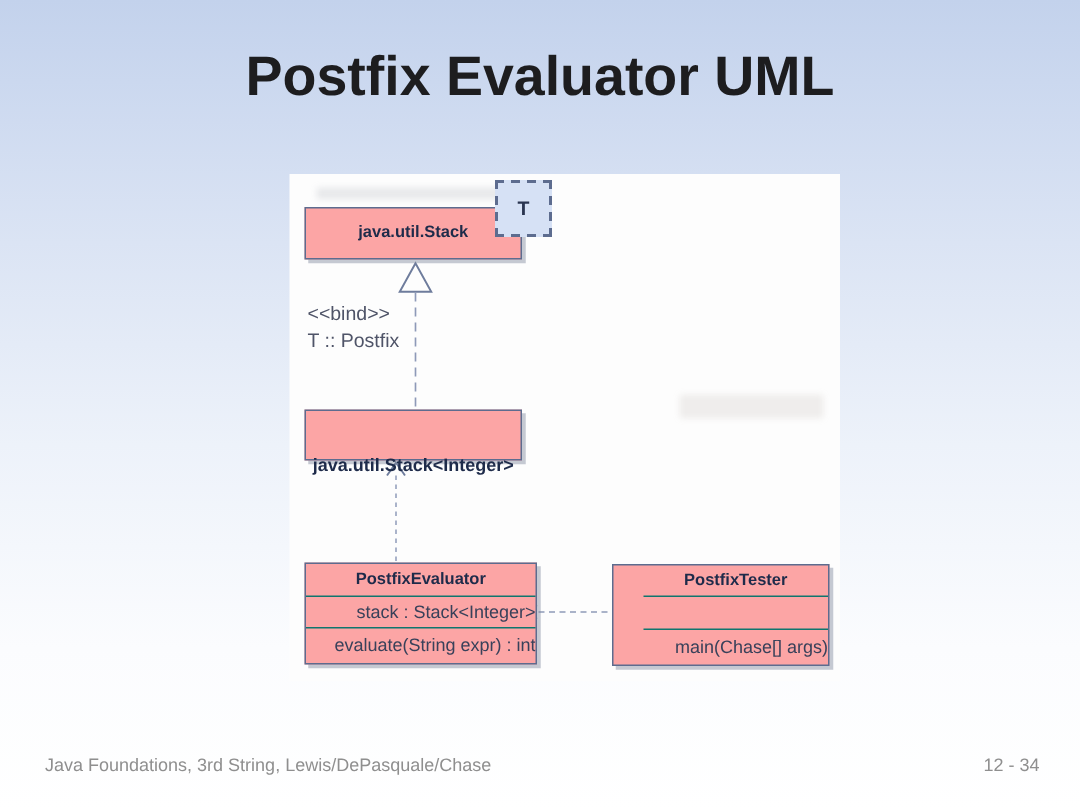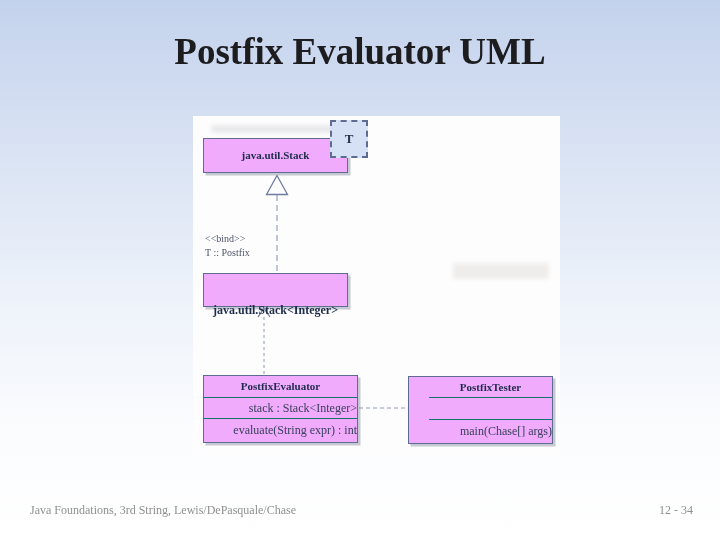--- a/index.html
+++ b/index.html
@@ -1,32 +1,32 @@
 <!DOCTYPE html>
 <html><head>
 <meta charset="utf-8">
 <style>
   html,body { margin:0; padding:0; }
   .slide {
     position:relative; width:720px; height:540px; overflow:hidden;
-    font-family:Liberation Serif, serif;
+    font-family:Liberation Sans, sans-serif;
     background:linear-gradient(180deg,#c3d2ec 0%, #cbd8ef 10%, #dbe4f4 30%, #edf2fa 55%, #fbfcfe 80%, #ffffff 100%);
   }
   .title {
     position:absolute; top:30px; left:0; width:100%; margin:0;
     text-align:center; font-size:37px; font-weight:700; color:#1d1d1f;
   }
   .scan { position:absolute; left:193px; top:116px; width:367px; height:338px; background:#fdfdfd; }
   .artifact { position:absolute; filter:blur(2px); border-radius:2px; }
   .a1 { left:18px; top:9px;  width:135px; height:8px;  background:rgba(140,145,155,0.18); }
   .a2 { left:260px; top:147px; width:96px; height:16px; background:rgba(160,150,140,0.15); }
   .connectors { position:absolute; left:0; top:0; z-index:1; }
   .cls {
     position:absolute; z-index:2; box-sizing:border-box;
-    background:#f0abfc; border:1px solid #5d6c8f;
+    background:#fca5a5; border:1px solid #5d6c8f;
     box-shadow:2.5px 2.5px 0 rgba(128,138,158,0.45);
     color:#1e2b4a;
   }
   .cls-title { font-weight:bold; font-size:11px; text-align:center; color:#1e2b4a; }
   .stack    { left:10px; top:22px;  width:145px; height:35px; }
   .stack .cls-title    { line-height:33px; }
   .stackint { left:10px; top:157px; width:145px; height:34px; }
   .stackint .cls-title { line-height:32px; font-size:12px;margin-top:20px; }
   .tbox {
     position:absolute; z-index:3; box-sizing:border-box;
@@ -40,22 +40,22 @@
     font-size:12px; color:#39415a; text-align:right;
     border-top:1px solid #0f766e; padding-left:8px;
     height:20px; line-height:20px; white-space:nowrap; overflow:hidden;
   }
   .evaluator .cls-title { height:21px; line-height:21px; }
   .evaluator .method    { height:23px; line-height:23px; }
   .tester .cls-title    { height:20px; line-height:20px; }
   .tester .empty        { height:21px; }
   .tester .method       { height:23px; line-height:23px; padding-left:14px; }
   .bindnote {
-    position:absolute; z-index:2; left:12px; top:116px;
-    font-size:10px; line-height:1.4; color:#4f5468;
+    position:absolute; z-index:2; left:12px; top:84px;
+    font-size:13px; line-height:1.4; color:#4f5468;
   }
   .footer-left  { position:absolute; left:30px;  top:503px; font-size:12px; color:#8f8f8f; }
   .footer-right { position:absolute; right:27px; top:503px; font-size:12px; color:#8f8f8f; }
 </style>
 </head>
 <body>
 
 <div class="slide">
 
   <h1 class="title">Postfix Evaluator UML</h1>

